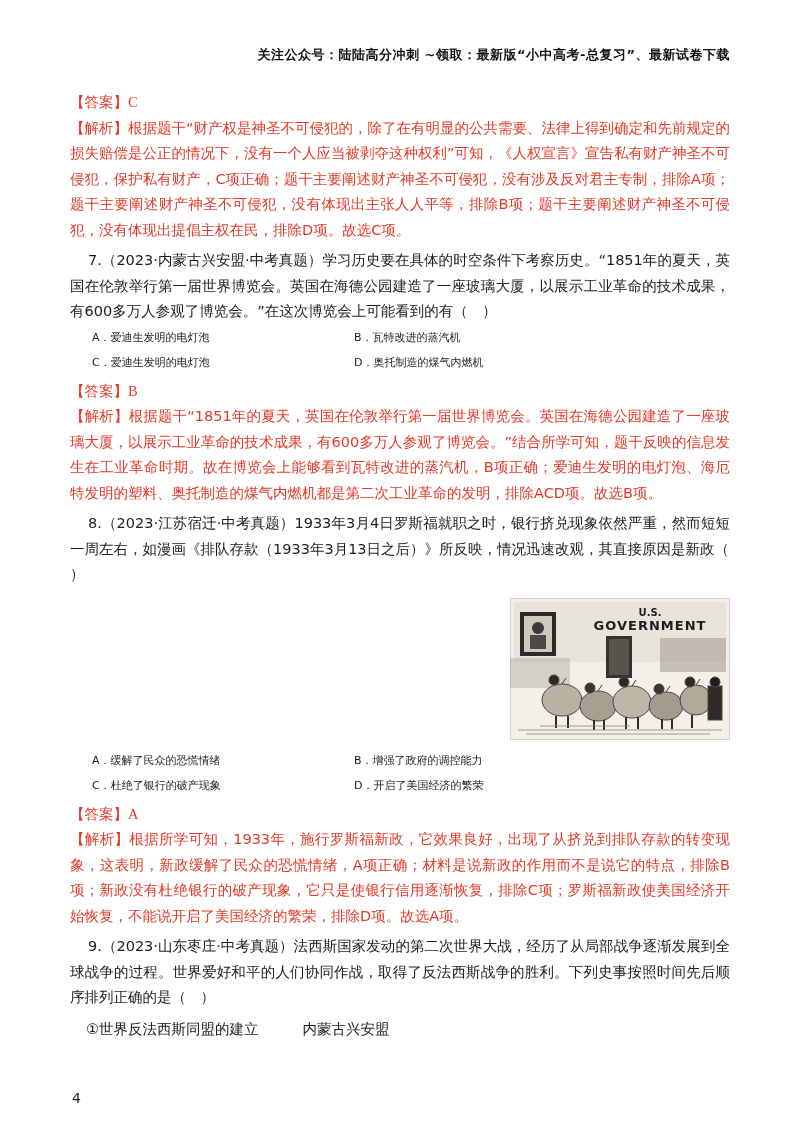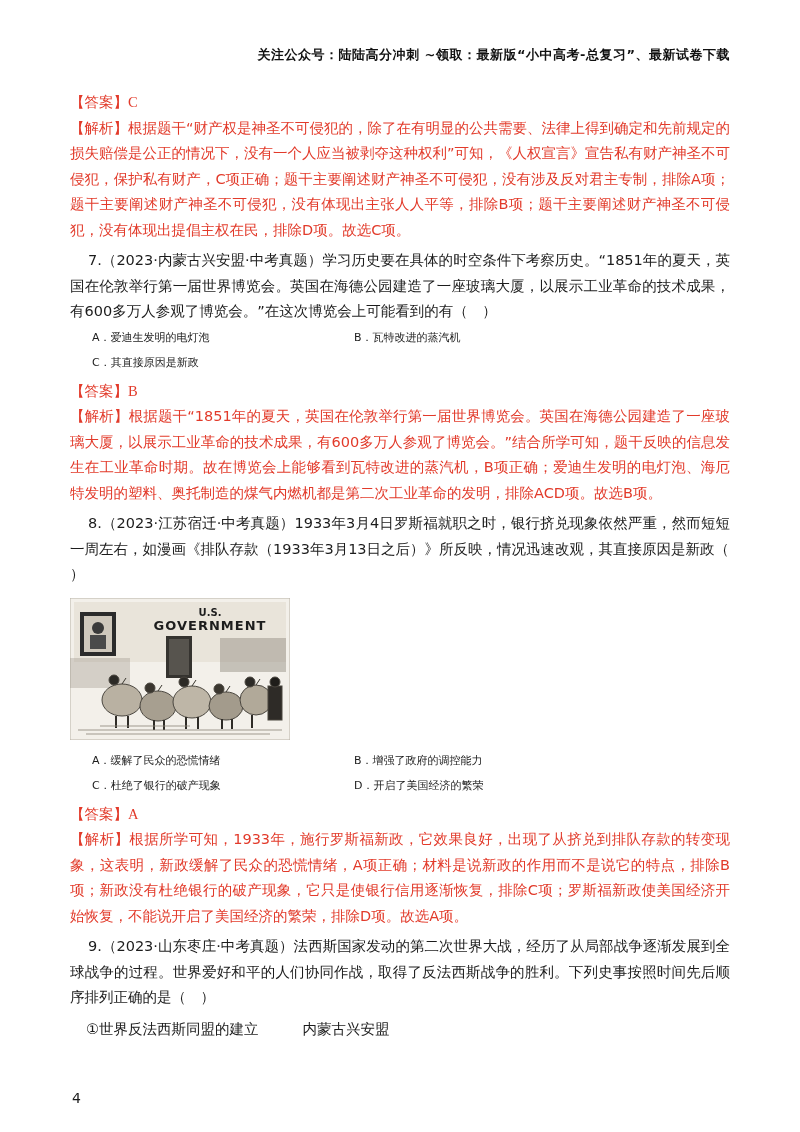--- a/index.html
+++ b/index.html
@@ -34,21 +34,21 @@
     display: flex;
     padding-left: 22px;
     font-size: 11px;
     line-height: 25.5px;
   }
   .opts .opt-left { width: 262px; flex: 0 0 262px; }
   .items-line { padding-left: 16px; margin-top: 6px; }
   .items-line .gap { display: inline-block; width: 44px; }
   .cartoon-wrap {
     display: flex;
-    justify-content: flex-start;
+    justify-content: flex-end;
     margin: 10px 0 8px 0;
   }
   .cartoon-box {
     width: 220px; height: 142px;
     background: #f6f4f0;
   }
   .page-num {
     position: absolute;
     left: 72px;
     bottom: 26px;
@@ -65,21 +65,22 @@
 
   <p class="line red answer-line">【答案】C</p>
   <p class="line red">【解析】根据题干“财产权是神圣不可侵犯的，除了在有明显的公共需要、法律上得到确定和先前规定的损失赔偿是公正的情况下，没有一个人应当被剥夺这种权利”可知，《人权宣言》宣告私有财产神圣不可侵犯，保护私有财产，C项正确；题干主要阐述财产神圣不可侵犯，没有涉及反对君主专制，排除A项；题干主要阐述财产神圣不可侵犯，没有体现出主张人人平等，排除B项；题干主要阐述财产神圣不可侵犯，没有体现出提倡主权在民，排除D项。故选C项。</p>
 
   <p class="line q-stem">7.（2023·内蒙古兴安盟·中考真题）学习历史要在具体的时空条件下考察历史。“1851年的夏天，英国在伦敦举行第一届世界博览会。英国在海德公园建造了一座玻璃大厦，以展示工业革命的技术成果，有600多万人参观了博览会。”在这次博览会上可能看到的有（　）</p>
   <div class="opts">
     <span class="opt-left">A．爱迪生发明的电灯泡</span>
     <span>B．瓦特改进的蒸汽机</span>
   </div>
   <div class="opts">
-    <span class="opt-left">C．其直接原因是新政</span>
+    <span class="opt-left">C．爱迪生发明的电灯泡</span>
+    <span>D．奥托制造的煤气内燃机</span>
   </div>
   <p class="line red answer-line">【答案】B</p>
   <p class="line red">【解析】根据题干“1851年的夏天，英国在伦敦举行第一届世界博览会。英国在海德公园建造了一座玻璃大厦，以展示工业革命的技术成果，有600多万人参观了博览会。”结合所学可知，题干反映的信息发生在工业革命时期。故在博览会上能够看到瓦特改进的蒸汽机，B项正确；爱迪生发明的电灯泡、海厄特发明的塑料、奥托制造的煤气内燃机都是第二次工业革命的发明，排除ACD项。故选B项。</p>
 
   <p class="line q-stem">8.（2023·江苏宿迁·中考真题）1933年3月4日罗斯福就职之时，银行挤兑现象依然严重，然而短短一周左右，如漫画《排队存款（1933年3月13日之后）》所反映，情况迅速改观，其直接原因是新政（</p>
   <p class="line q-close">）</p>
 
   <div class="cartoon-wrap">
     <svg class="cartoon-box" viewBox="0 0 220 142" xmlns="http://www.w3.org/2000/svg">
 

